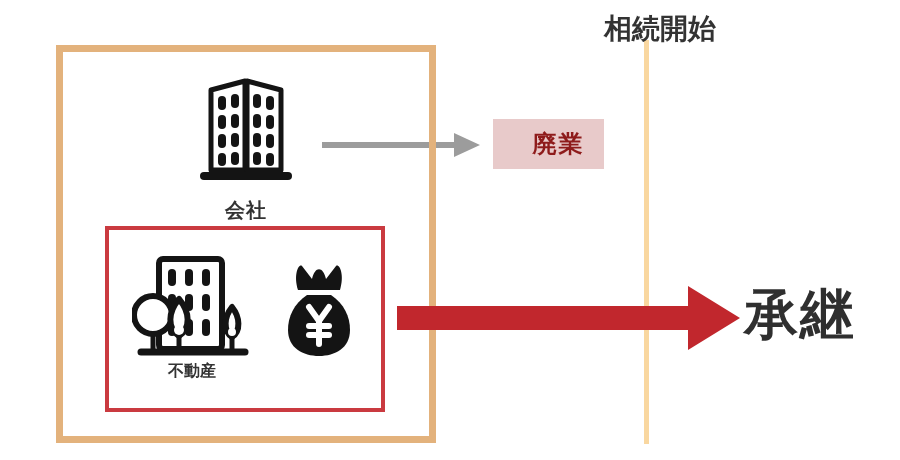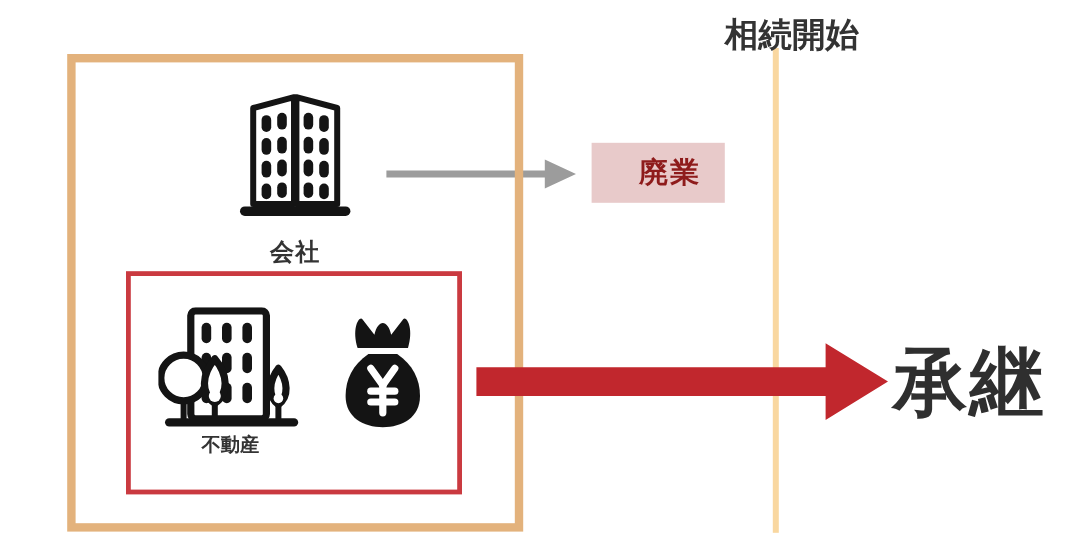--- a/index.html
+++ b/index.html
@@ -78,21 +78,21 @@
     z-index: 1;
   }
   .timeline-label {
     left: 600px; top: 10px; width: 120px;
     text-align: center; font-size: 28px; font-weight: bold; color: var(--ink);
     z-index: 2;
   }
 
   .succession-label {
     left: 744px; top: 286px;
-    font-size: 62px; font-weight: bold; color: #2f2f2f;
+    font-size: 54px; font-weight: bold; color: #2f2f2f;
     letter-spacing: 2px; line-height: 1.1;
     z-index: 4;
   }
 </style>
 </head>
 <body>
 
 <div class="canvas">
 
   <svg class="abs closure-arrow" width="162" height="34" viewBox="0 0 162 34">

